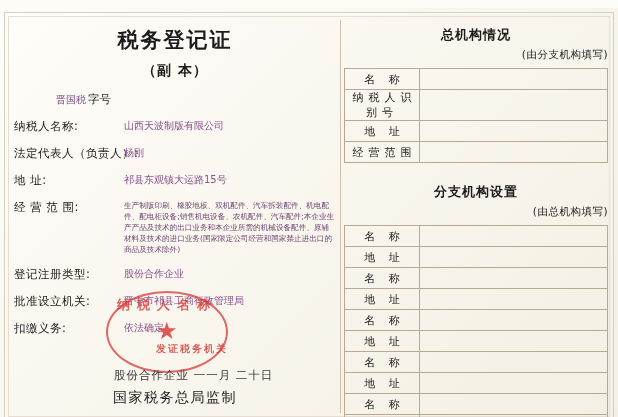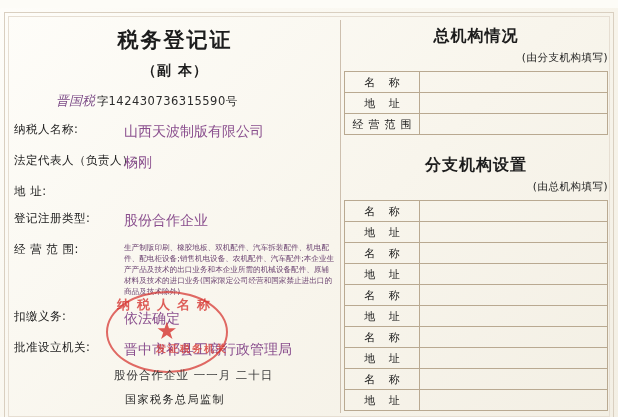--- a/index.html
+++ b/index.html
@@ -63,24 +63,23 @@
   .numline {
     margin-top: 12px;
     margin-left: 40px;
     font-size: 11.5px;
     color: #2b2b2b;
     display: flex;
     align-items: baseline;
   }
   .numline .hand {
     color: #7b4a86;
-    font-size: 13px;
+    font-size: 10px;
     margin-left: 2px;
     margin-right: 2px;
-    font-style: italic;
   }
   .numline .code {
     color: #2b2b2b;
     letter-spacing: 0.5px;
     font-size: 11.5px;
   }
 
   .row {
     display: flex;
     align-items: flex-start;
@@ -90,21 +89,21 @@
   }
   .row .lbl {
     width: 110px;
     flex: 0 0 110px;
     letter-spacing: 0.5px;
     white-space: nowrap;
   }
   .row .val {
     flex: 1;
     color: #8a4f8e;
-    font-size: 14px;
+    font-size: 10px;
     line-height: 1.35;
     word-break: break-all;
   }
   .row .val.small {
     font-size: 7.6px;
     line-height: 1.45;
     color: #6e4673;
   }
 
   .datebar {
@@ -113,21 +112,21 @@
     bottom: 30px;
     font-size: 11.5px;
     color: #3a3a3a;
     letter-spacing: 1px;
   }
   .footer {
     position: absolute;
     left: 0; right: 0;
     bottom: 6px;
     text-align: center;
-    font-size: 11px;
+    font-size: 14px;
     color: #1c1c1c;
     letter-spacing: 1.5px;
   }
 
   
   .seal {
     position: absolute;
     left: 92px;
     bottom: 38px;
     width: 124px;
@@ -185,21 +184,21 @@
   }
 
   
   .right {
     position: absolute;
     left: 344px; top: 12px;
     width: 264px; height: 393px;
   }
   .sec-head {
     text-align: center;
-    font-size: 16px;
+    font-size: 13px;
     font-weight: bold;
     color: #1c1c1c;
     letter-spacing: 1px;
     padding-top: 6px;
   }
   .sec-sub {
     text-align: right;
     font-size: 10.5px;
     color: #1c1c1c;
     letter-spacing: 0.5px;
@@ -237,56 +236,56 @@
   <div class="outer-frame"></div>
   <div class="inner-frame"></div>
 
   <div class="left">
     <div class="title">税务登记证</div>
     <div class="subtitle">（副 本）</div>
 
     <div class="numline">
       <span class="hand">晋国税</span>
       <span>字</span>
-      <span class="code">142430736315590</span>
       <span>号</span>
     </div>
 
     <div class="row">
       <div class="lbl">纳税人名称:</div>
       <div class="val">山西天波制版有限公司</div>
     </div>
 
     <div class="row">
       <div class="lbl">法定代表人（负责人）:</div>
       <div class="val">杨刚</div>
     </div>
 
     <div class="row">
       <div class="lbl">地      址:</div>
+      <div class="val">祁县东观镇大运路15号</div>
+    </div>
+
+    <div class="row">
+      <div class="lbl">经 营 范 围:</div>
+      <div class="val small">生产制版印刷、橡胶地板、双机配件、汽车拆装配件、机电配件、配电柜设备;销售机电设备、农机配件、汽车配件;本企业生产产品及技术的出口业务和本企业所需的机械设备配件、原辅材料及技术的进口业务(国家限定公司经营和国家禁止进出口的商品及技术除外)</div>
     </div>
 
     <div class="row">
       <div class="lbl">登记注册类型:</div>
       <div class="val">股份合作企业</div>
     </div>
 
     <div class="row">
-      <div class="lbl">经 营 范 围:</div>
-      <div class="val small">生产制版印刷、橡胶地板、双机配件、汽车拆装配件、机电配件、配电柜设备;销售机电设备、农机配件、汽车配件;本企业生产产品及技术的出口业务和本企业所需的机械设备配件、原辅材料及技术的进口业务(国家限定公司经营和国家禁止进出口的商品及技术除外)</div>
+      <div class="lbl">批准设立机关:</div>
+      <div class="val">晋中市祁县工商行政管理局</div>
     </div>
 
     <div class="row">
       <div class="lbl">扣缴义务:</div>
       <div class="val">依法确定</div>
-    </div>
-
-    <div class="row">
-      <div class="lbl">批准设立机关:</div>
-      <div class="val">晋中市祁县工商行政管理局</div>
     </div>
 
     <div class="seal">
       <div class="ring"></div>
       <div class="arc-top">纳税人名称</div>
       <div class="star">★</div>
       <div class="arc-bottom">发证税务机关</div>
     </div>
 
     <div class="datebar">股份合作企业 一一月 二十日</div>
@@ -299,20 +298,24 @@
     <div class="sec-head">总机构情况</div>
     <div class="sec-sub">(由分支机构填写)</div>
 
     <table class="grid">
       <tbody>
         <tr>
           <td class="lab">名    称</td>
           <td class="fld"></td>
         </tr>
         <tr>
+          <td class="lab">纳税人识别号</td>
+          <td class="fld"></td>
+        </tr>
+        <tr>
           <td class="lab">地    址</td>
           <td class="fld"></td>
         </tr>
         <tr>
           <td class="lab">经营范围</td>
           <td class="fld"></td>
         </tr>
       </tbody>
     </table>
 

